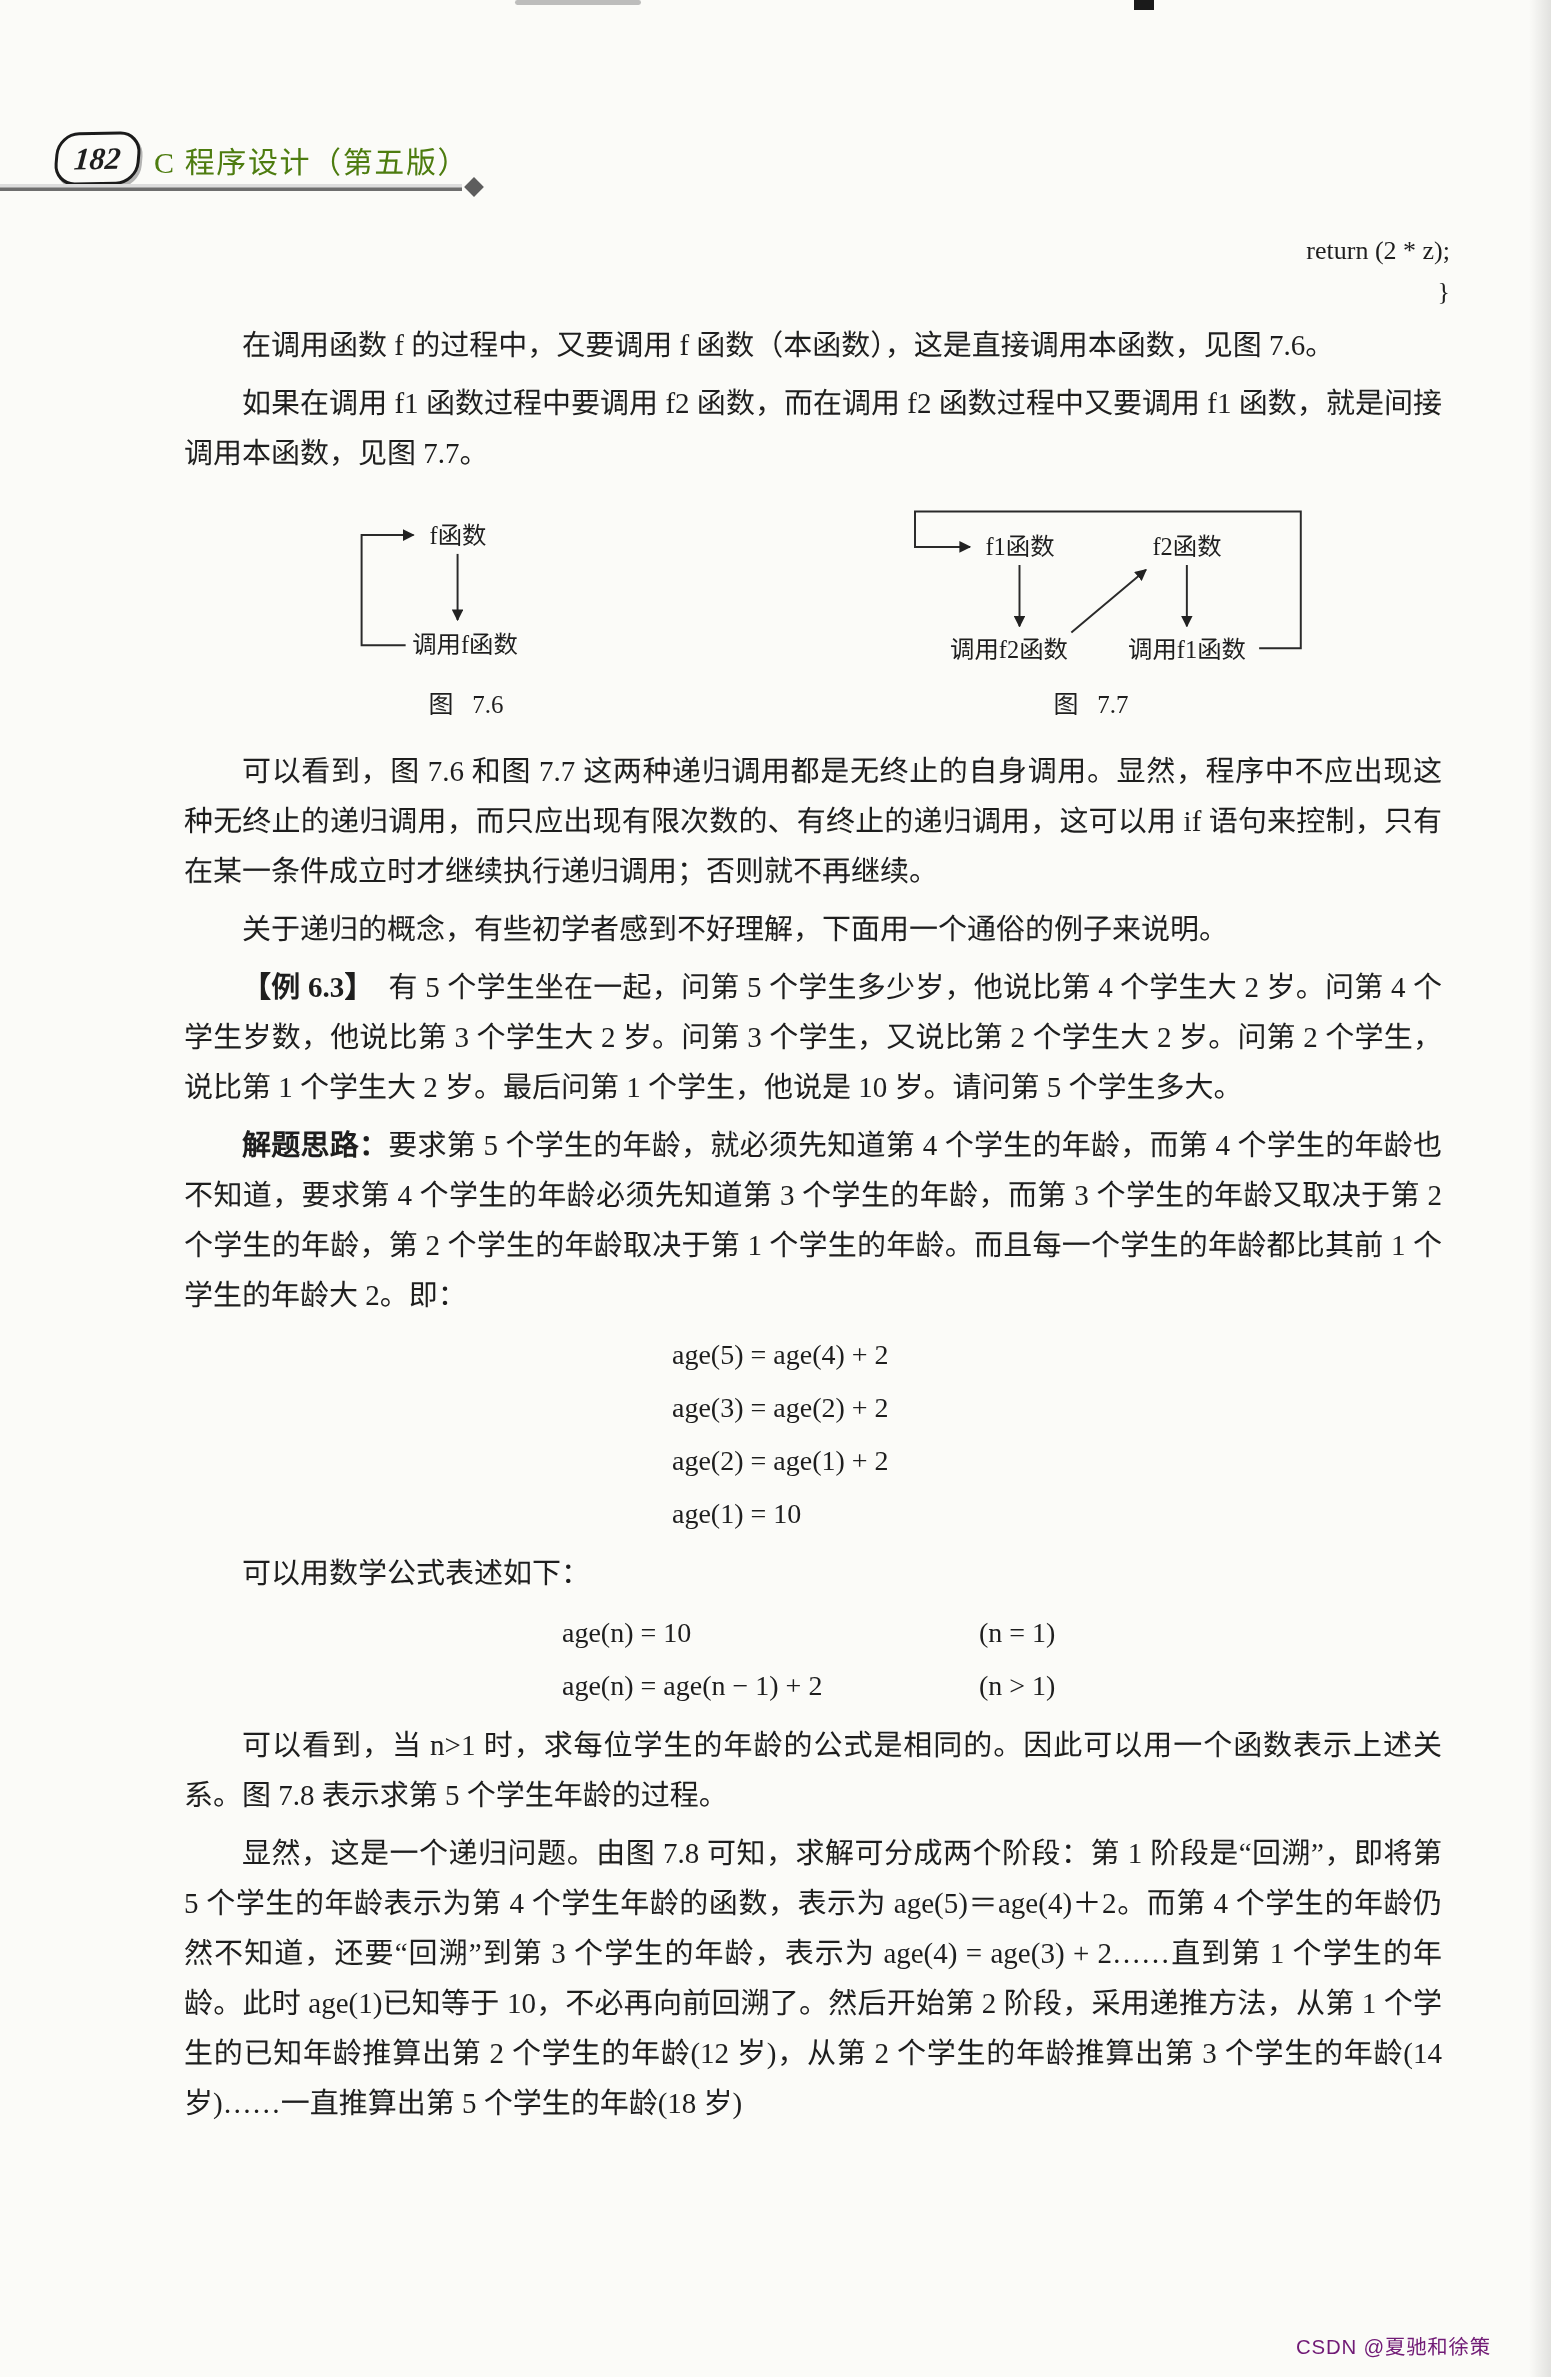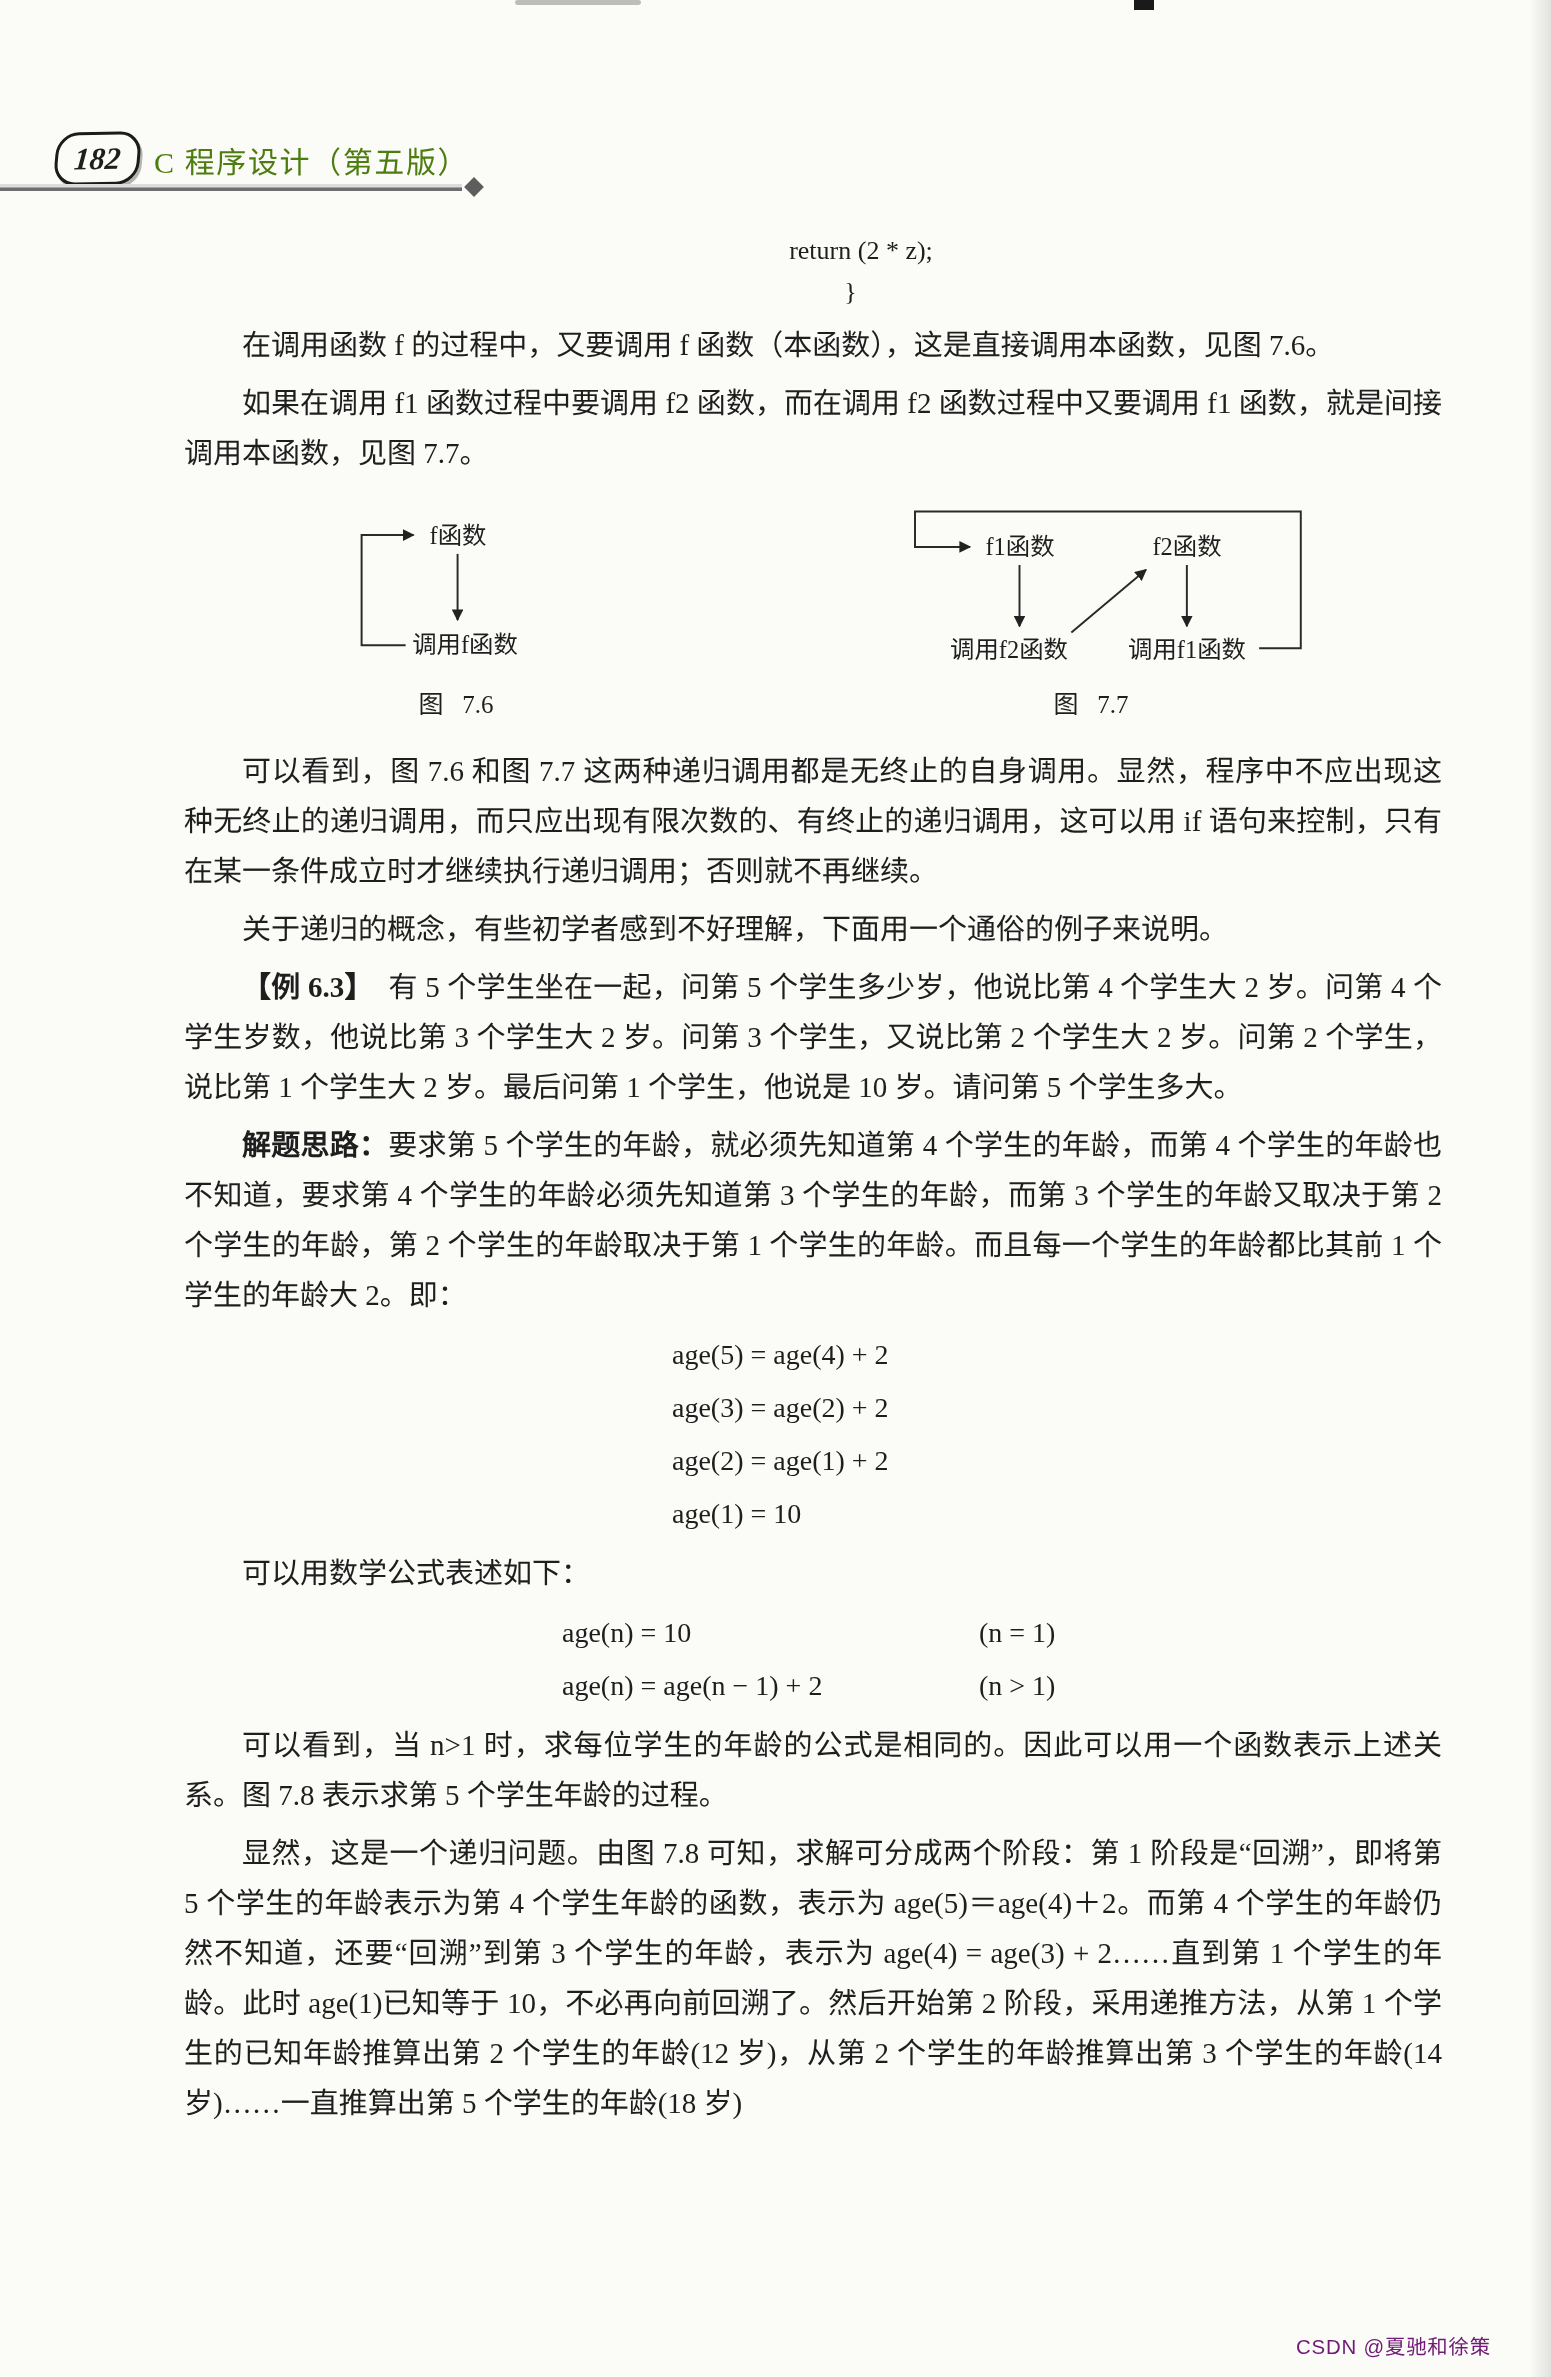--- a/index.html
+++ b/index.html
@@ -38,21 +38,21 @@
   }
   .header-diamond {
     position:absolute; left:467px; top:180px; width:14px; height:14px;
     background:#5d5d5d; transform:rotate(45deg);
   }
   
   .content {
     position:absolute; left:176px; top:230px; width:1274px;
     font-size:29px; line-height:50px; text-align:justify;
   }
-  .code-line { font-size:26px; line-height:41px; text-align:center; white-space:pre; }
+  .code-line { font-size:26px; line-height:41px; text-align:right; white-space:pre; }
   .cl1 { padding-left:96px; }
   .cl2 { padding-left:75px; }
   p.para { margin:8px; text-indent:2em; }
   .mt20 { margin-top:15.7px; }
   .mt42 { margin-top:33px; }
   .mt33 { margin-top:26px; }
   .mt10 { margin-top:7.9px; }
   .mt6  { margin-top:4.7px; }
   .mt3  { margin-top:2.4px; }
   .mt5  { margin-top:3.9px; }
@@ -116,21 +116,21 @@
           <defs>
             <marker id="ah1" viewBox="0 0 10 10" refX="9" refY="5" markerWidth="6" markerHeight="6" orient="auto">
               <path d="M0,0 L10,5 L0,10 z" fill="#222"></path>
             </marker>
           </defs>
           <line x1="152" y1="66" x2="152" y2="150" stroke="#2a2a2a" stroke-width="2.5" marker-end="url(#ah1)"></line>
           <polyline points="86,182 30,182 30,42 96,42" fill="none" stroke="#2a2a2a" stroke-width="2.5" marker-end="url(#ah1)"></polyline>
         </svg>
         <div class="fig-label" style="left:120px; top:20.4px;">f函数</div>
         <div class="fig-label" style="left:127px; top:129px;">调用f函数</div>
-        <div class="fig-caption" style="left:118px; top:189px;">图 7.6</div>
+        <div class="fig-caption" style="left:128px; top:189px;">图 7.6</div>
       </div>
 
       <div class="fig fig-77">
         <svg width="440" height="236" viewBox="0 0 560 300">
           <defs>
             <marker id="ah2" viewBox="0 0 10 10" refX="9" refY="5" markerWidth="6" markerHeight="6" orient="auto">
               <path d="M0,0 L10,5 L0,10 z" fill="#222"></path>
             </marker>
           </defs>
           <line x1="147" y1="80" x2="147" y2="158" stroke="#2a2a2a" stroke-width="2.5" marker-end="url(#ah2)"></line>

